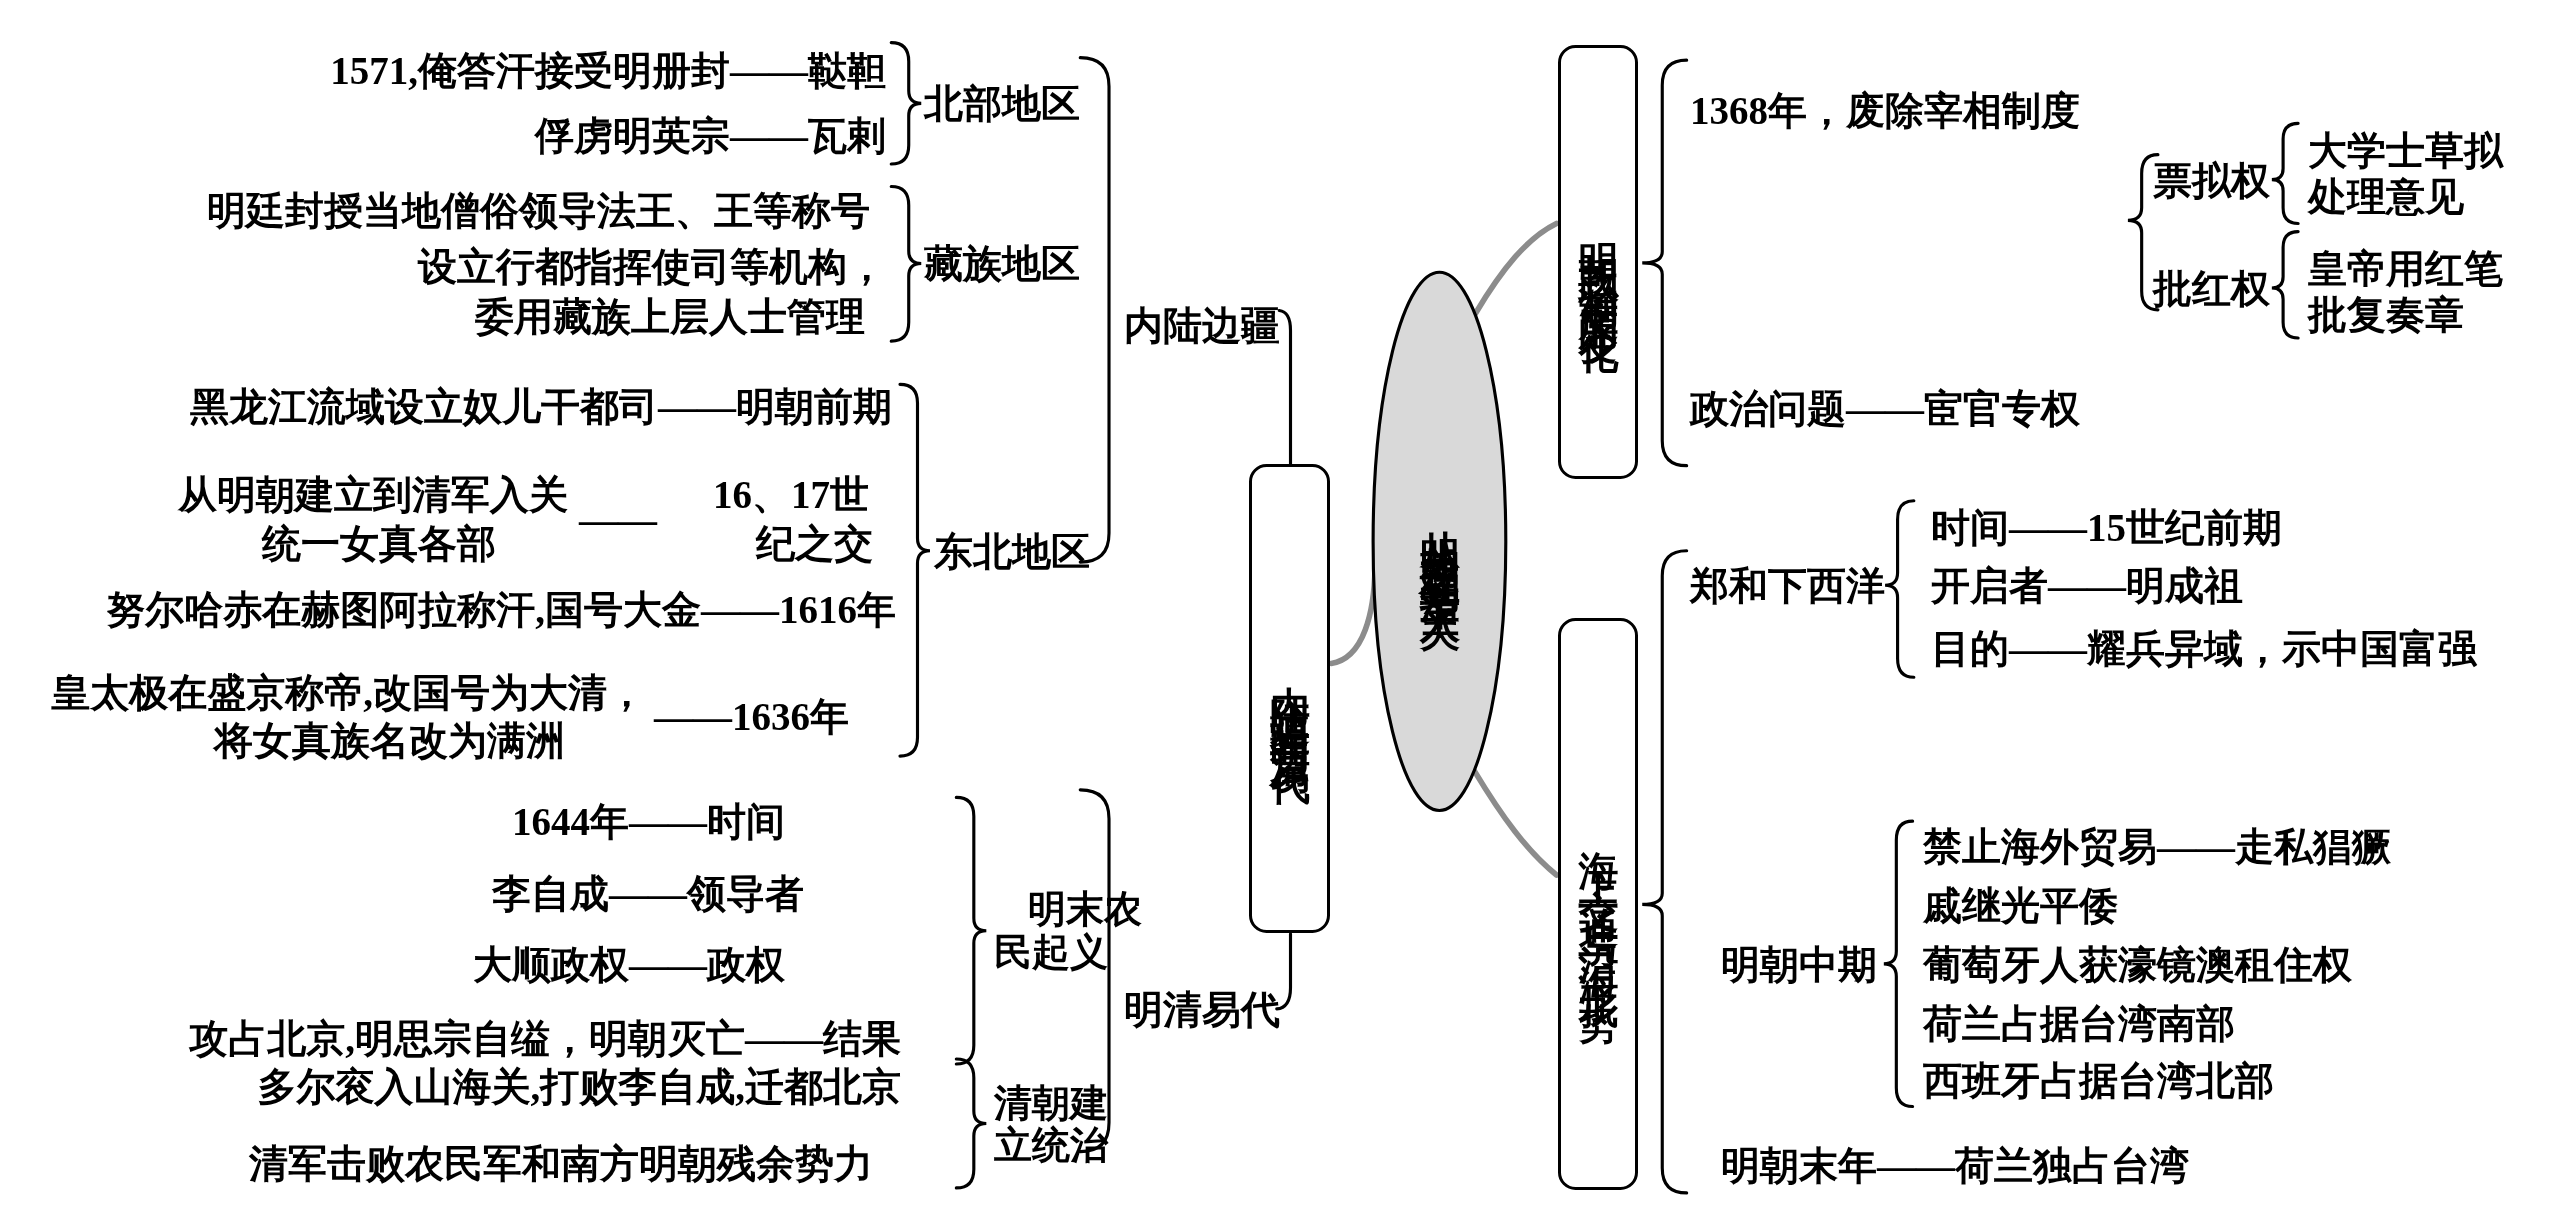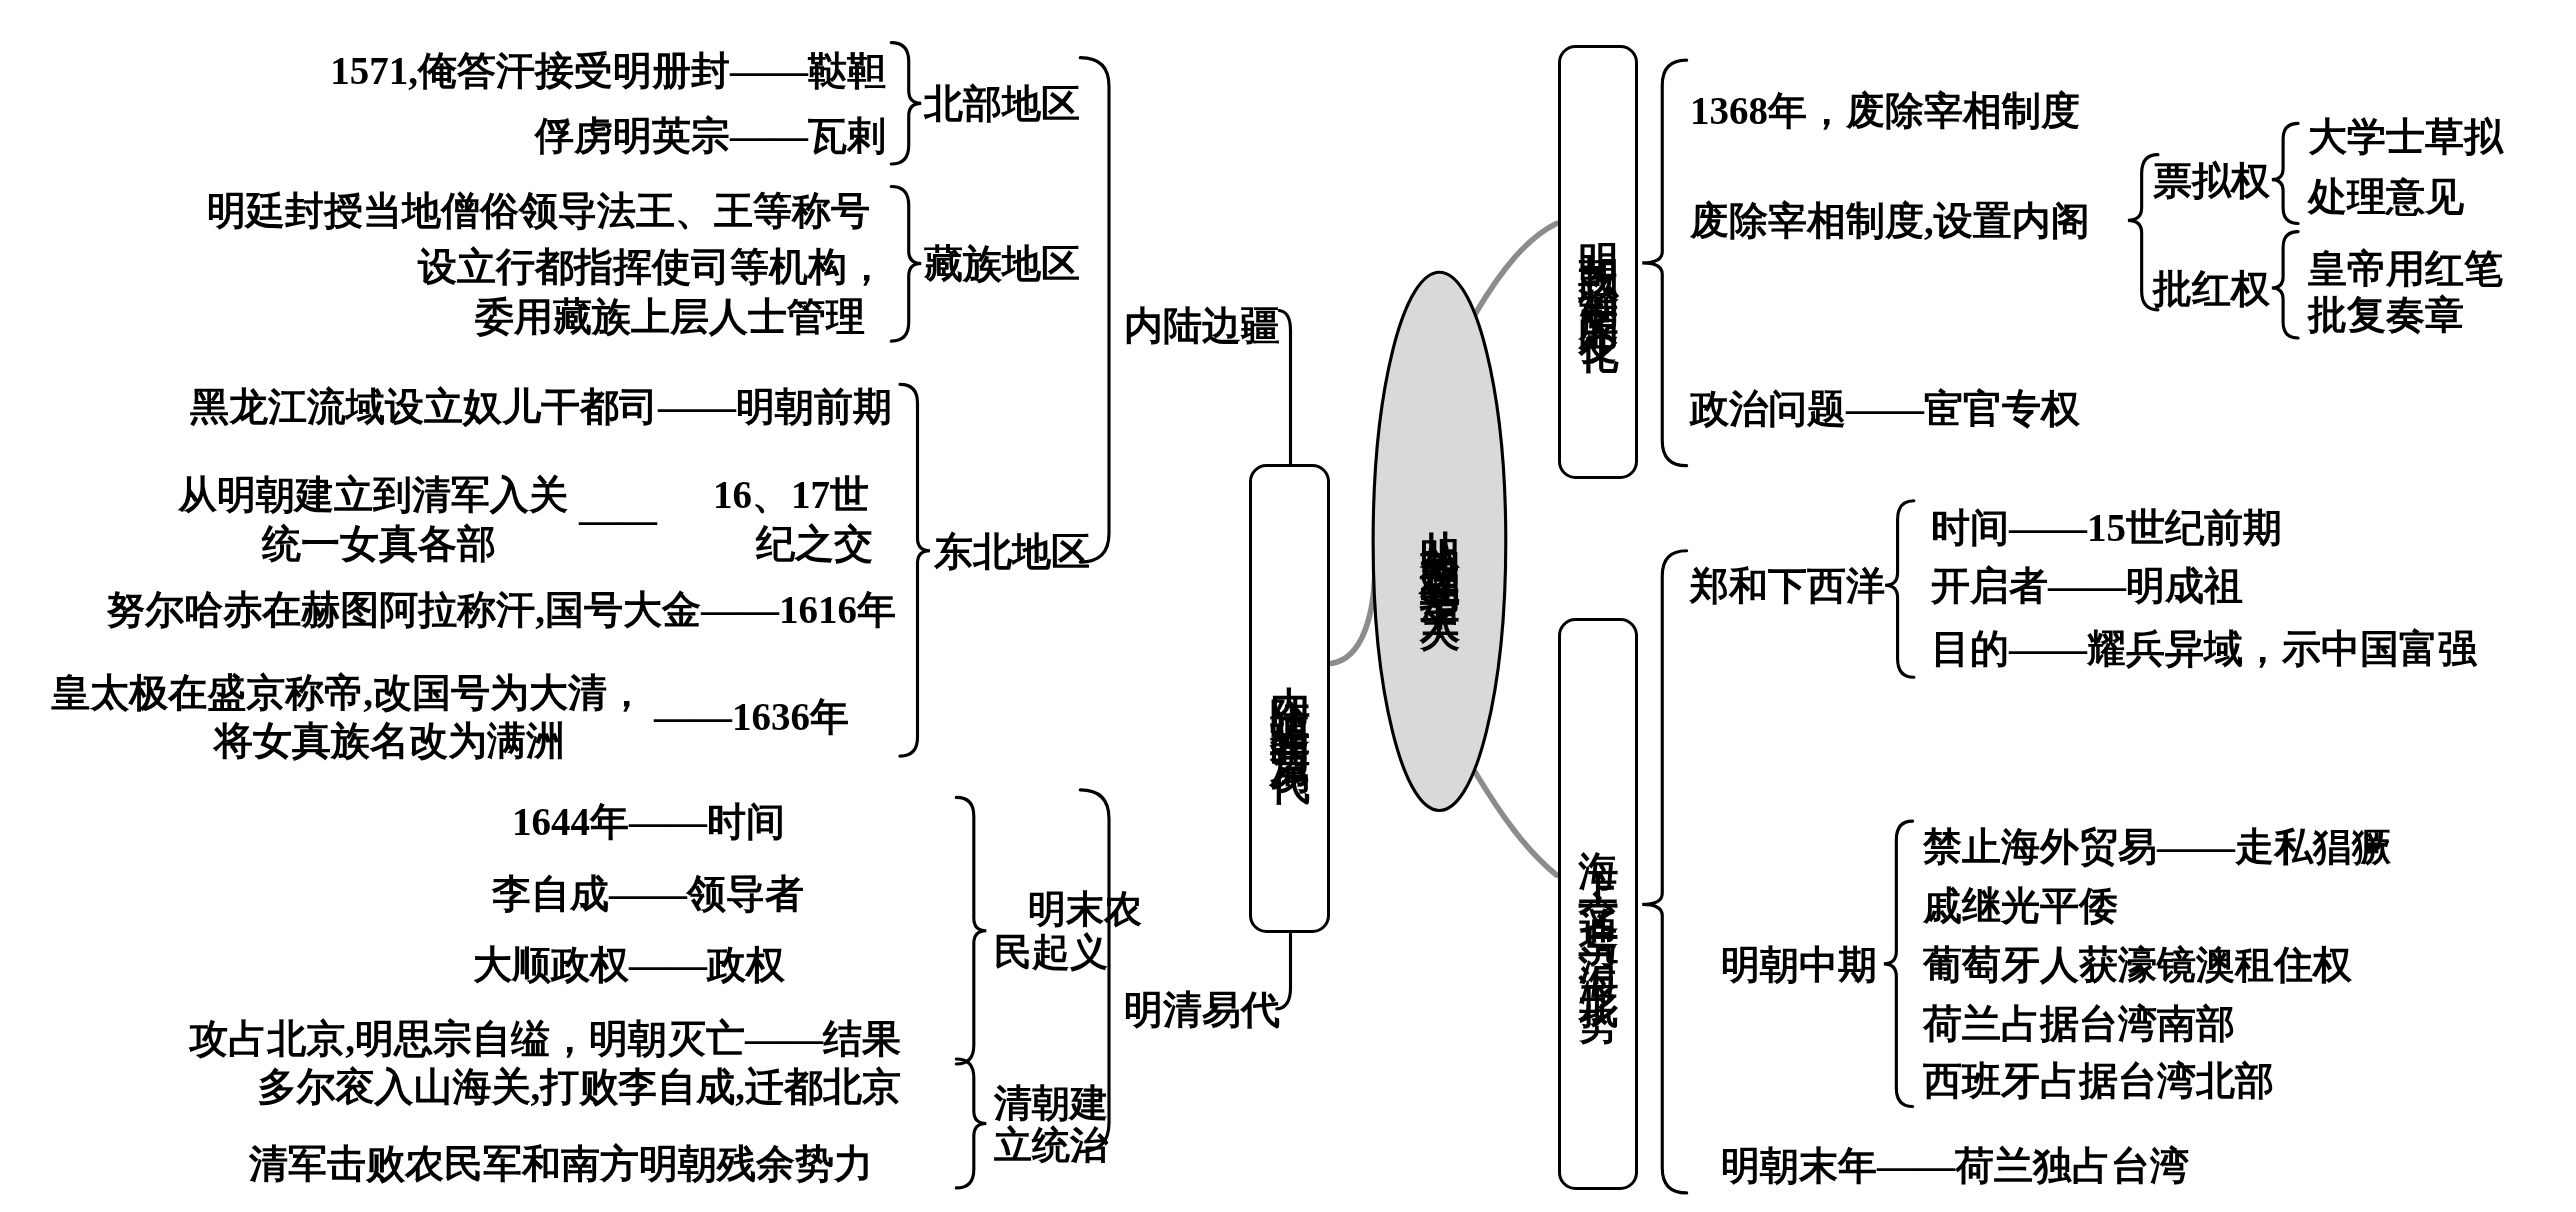--- a/index.html
+++ b/index.html
@@ -110,23 +110,22 @@
   <div class="t t2" style="left:1028px;top:909px">明末农</div>
   <div class="t t2" style="left:994px;top:952px">民起义</div>
 
   <div class="t" style="right:1675px;top:1086px">多尔衮入山海关,打败李自成,迁都北京</div>
   <div class="t" style="right:1703px;top:1163px">清军击败农民军和南方明朝残余势力</div>
   <div class="t t2" style="left:994px;top:1103px">清朝建</div>
   <div class="t t2" style="left:994px;top:1145px">立统治</div>
 
   <div class="vbox" style="left:1558px;top:45px;width:80px;height:434px;letter-spacing:11.3px;">明朝政治制度的变化</div>
   <div class="t" style="left:1690px;top:110px">1368年，废除宰相制度</div>
-  <div class="t" style="left:1690px;top:220px">废除宰相制度,设置内阁</div>
   <div class="t" style="left:2153px;top:180px">票拟权</div>
-  <div class="t" style="left:2308px;top:136px">大学士草拟</div>
+  <div class="t" style="left:2308px;top:150px">大学士草拟</div>
   <div class="t" style="left:2308px;top:196px">处理意见</div>
   <div class="t" style="left:2153px;top:288px">批红权</div>
   <div class="t" style="left:2308px;top:268px">皇帝用红笔</div>
   <div class="t" style="left:2308px;top:314px">批复奏章</div>
   <div class="t" style="left:1690px;top:408px">政治问题——宦官专权</div>
 
   <div class="vbox" style="left:1558px;top:618px;width:80px;height:572px;letter-spacing:19px;">海上交通与沿海形势</div>
   <div class="t" style="left:1690px;top:585px">郑和下西洋</div>
   <div class="t" style="left:1931px;top:527px">时间——15世纪前期</div>
   <div class="t" style="left:1931px;top:585px">开启者——明成祖</div>

